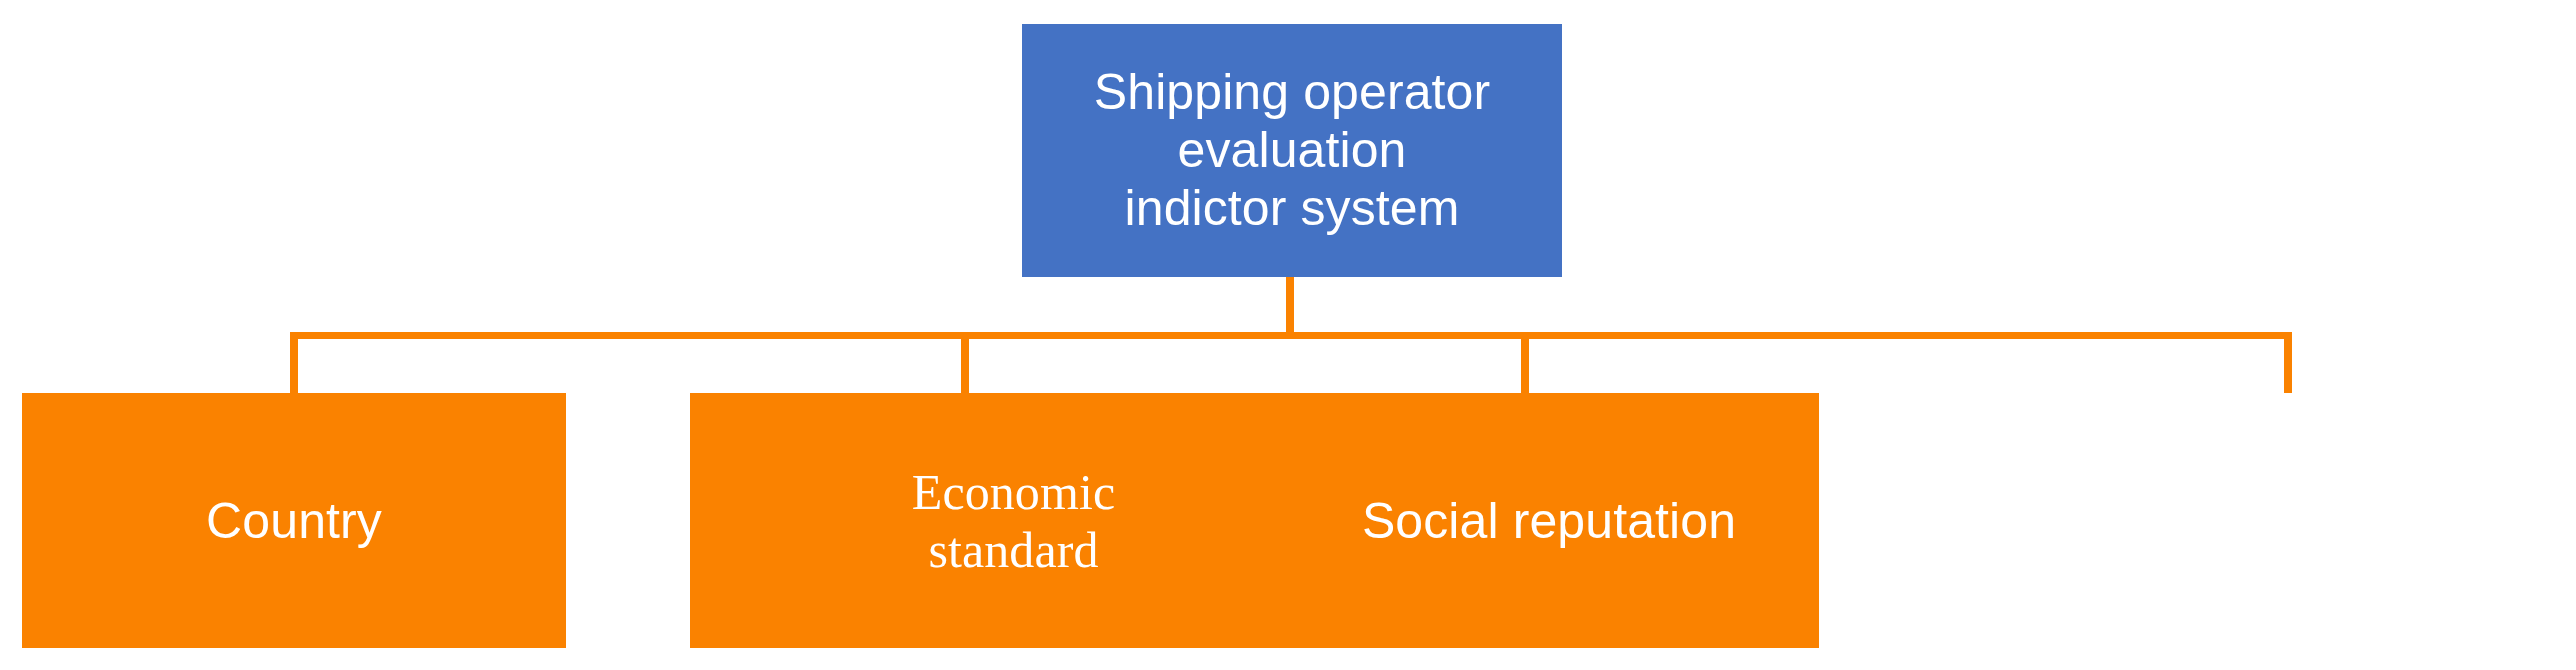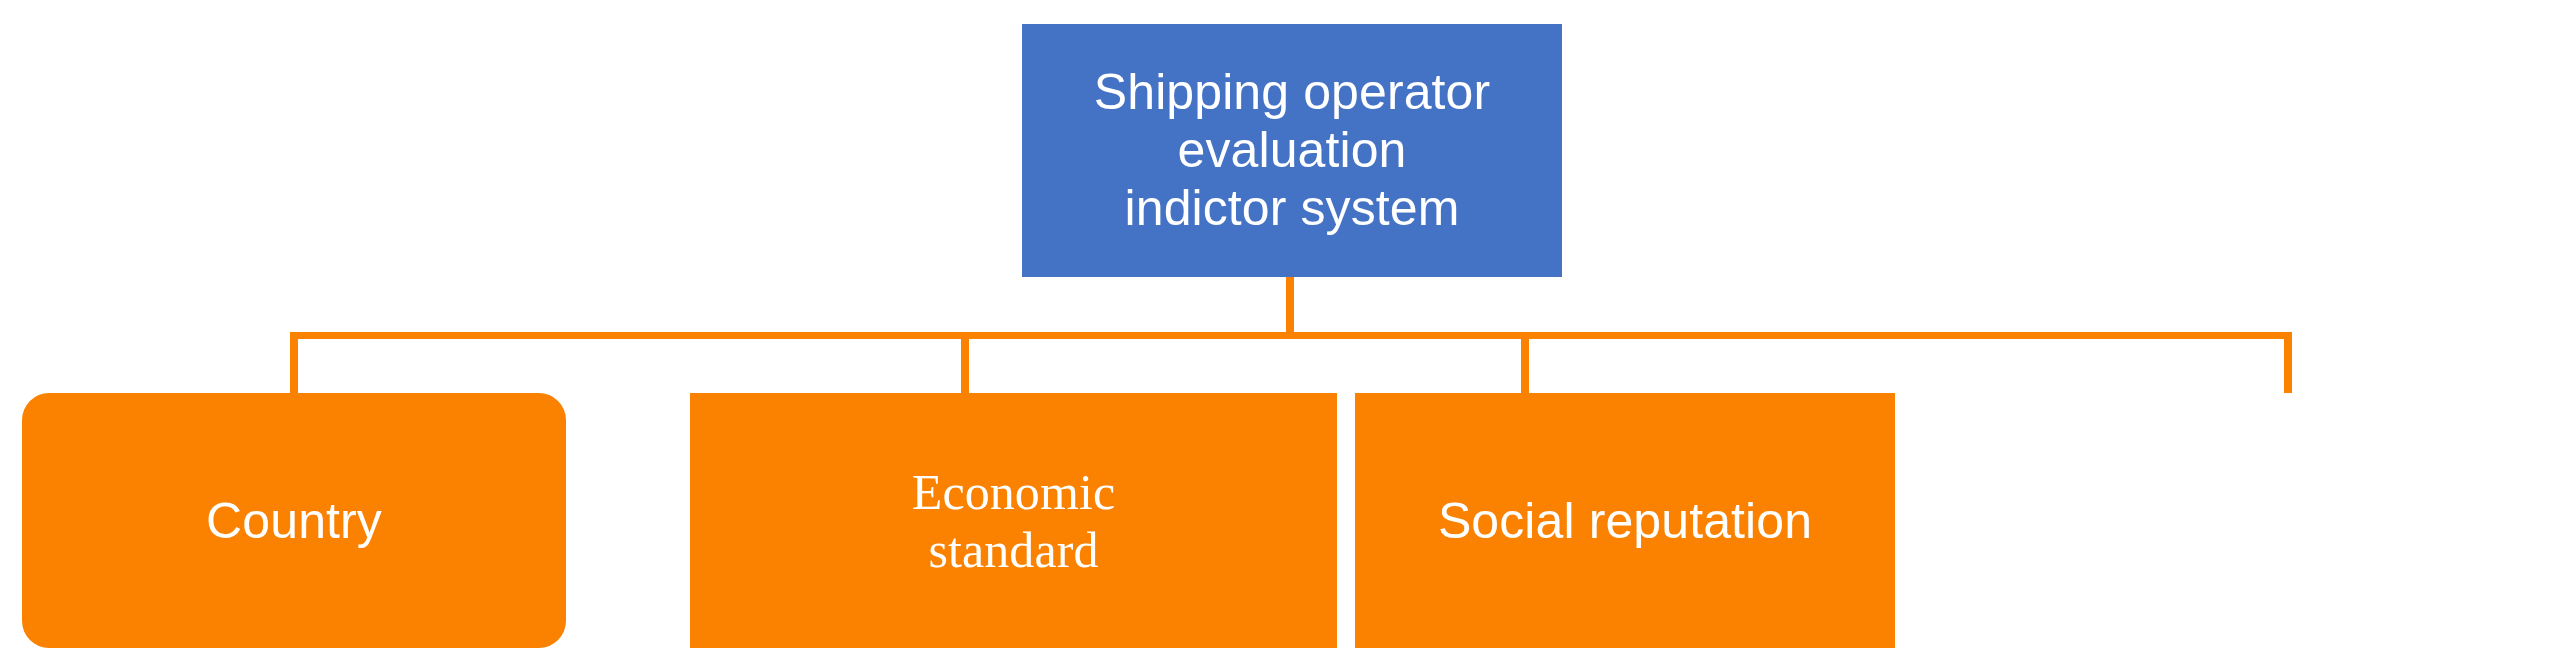--- a/index.html
+++ b/index.html
@@ -46,23 +46,23 @@
   }
 
   .node-child {
     top: 393px;
     height: 255px;
     background: #FA8200;
     font-size: 50px;
     padding: 0 10.4px;
   }
 
-  .node-child-1 { left: 22px;   width: 544px; border-radius: 27px; }
+  .node-child-1 { left: 22px;   width: 544px; }
   .node-child-2 { left: 690px;  width: 647px; font-family: Liberation Serif, serif; }
-  .node-child-3 { left: 1355px; width: 540px; text-align: center; }
+  .node-child-3 { left: 1279px; width: 540px; text-align: center; }
   .node-child-4 { left: 2019px; width: 545px; }
 
   
   .connector { position: absolute; background: #FA8200; }
 
   
   .conn-root-stub {
     left: 1286px;
     top: 277px;
     width: 7.8px;

